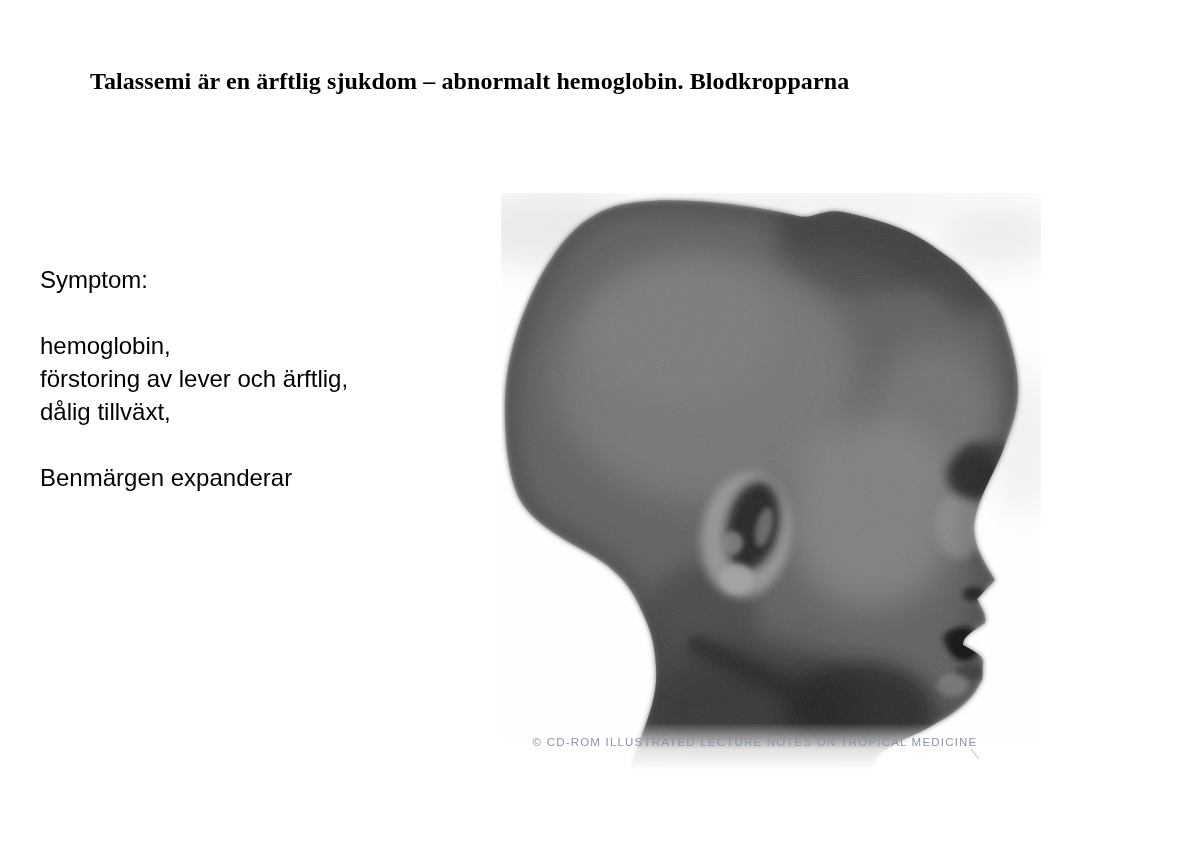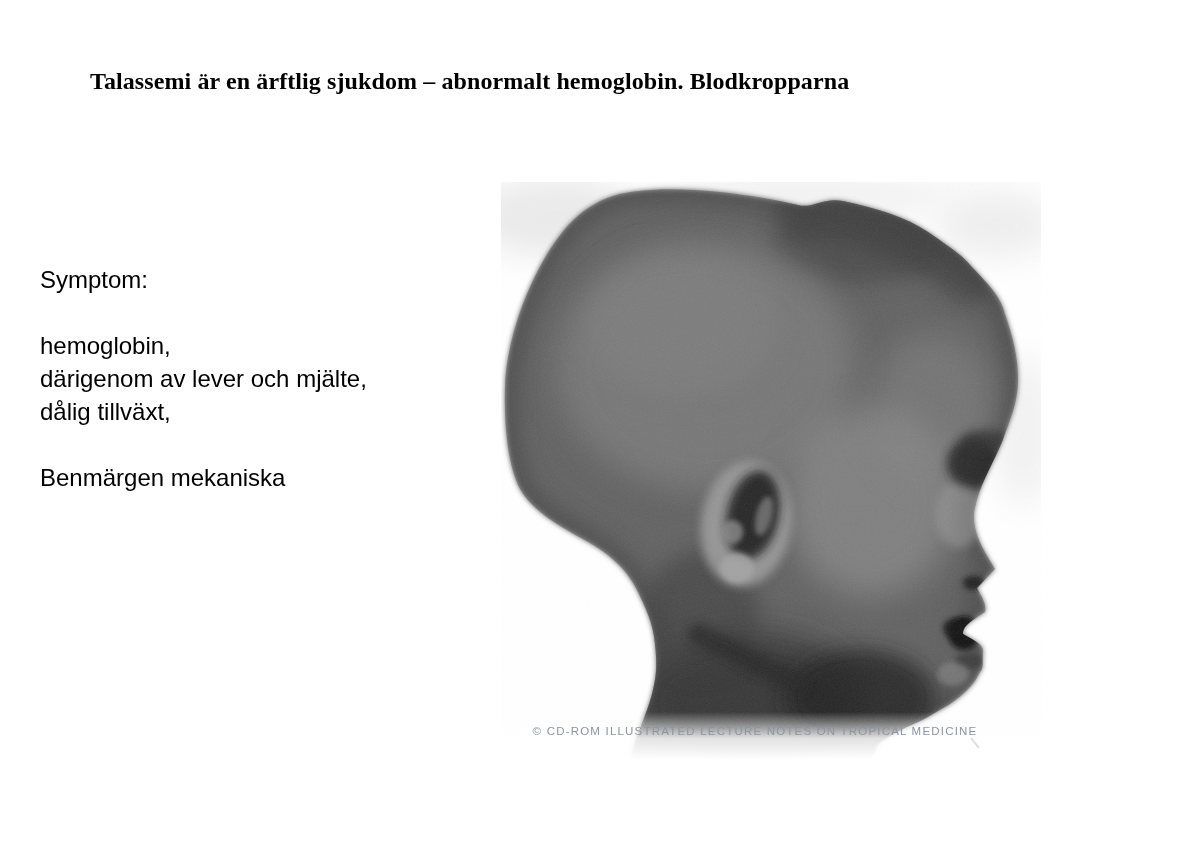--- a/index.html
+++ b/index.html
@@ -38,21 +38,21 @@
     line-height: 33px;
     font-weight: normal;
     white-space: nowrap;
   }
   .spacer-line {
     height: 33px;
   }
   .photo-frame {
     position: absolute;
     left: 501px;
-    top: 182px;
+    top: 193px;
     width: 540px;
     height: 578px;
   }
   .photo-frame svg {
     display: block;
   }
   .photo-caption {
     position: absolute;
     left: 0;
     right: 32px;
@@ -71,24 +71,24 @@
 <div class="slide">
 
   <div class="title-block">
     <div>Talassemi är en ärftlig sjukdom – abnormalt hemoglobin. Blodkropparna</div>
   </div>
 
   <div class="symptoms-block">
     <div>Symptom:</div>
     <div class="spacer-line"></div>
     <div>hemoglobin,</div>
-    <div>därigenom av lever och mjälte,</div>
+    <div>förstoring av lever och ärftlig,</div>
     <div>dålig tillväxt,</div>
     <div class="spacer-line"></div>
-    <div>Benmärgen mekaniska</div>
+    <div>Benmärgen expanderar</div>
   </div>
 
   <div class="photo-frame">
     <svg viewBox="0 0 540 578" width="540" height="578" aria-hidden="true">
       <defs>
         <filter id="b2" x="-30%" y="-30%" width="160%" height="160%">
             <feGaussianBlur stdDeviation="2.5"></feGaussianBlur>
           </filter>
         <filter id="b5" x="-40%" y="-40%" width="180%" height="180%">
             <feGaussianBlur stdDeviation="5"></feGaussianBlur>

